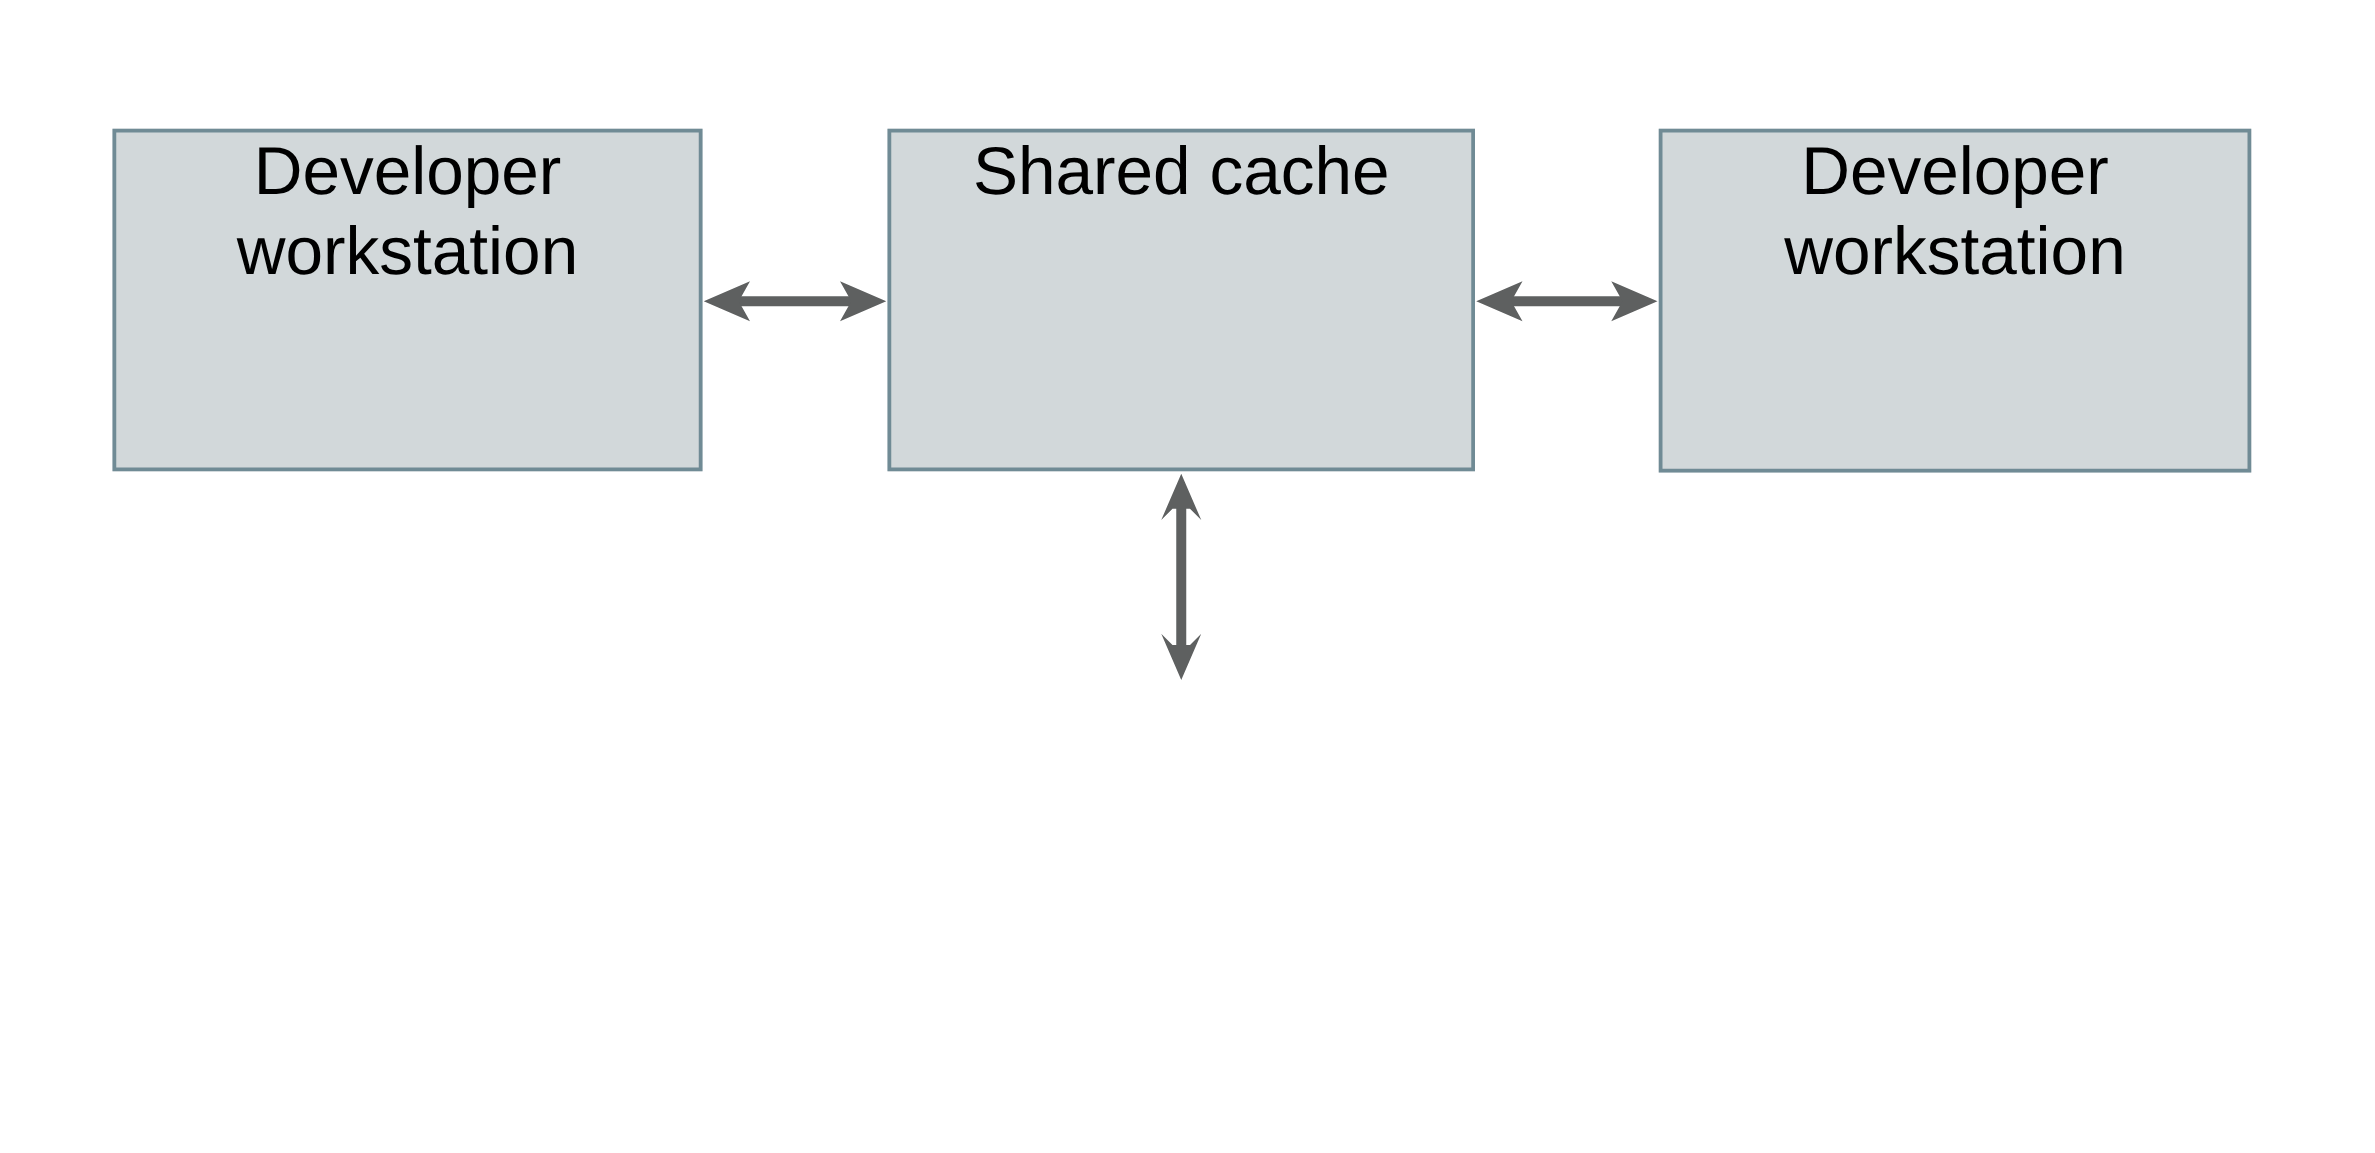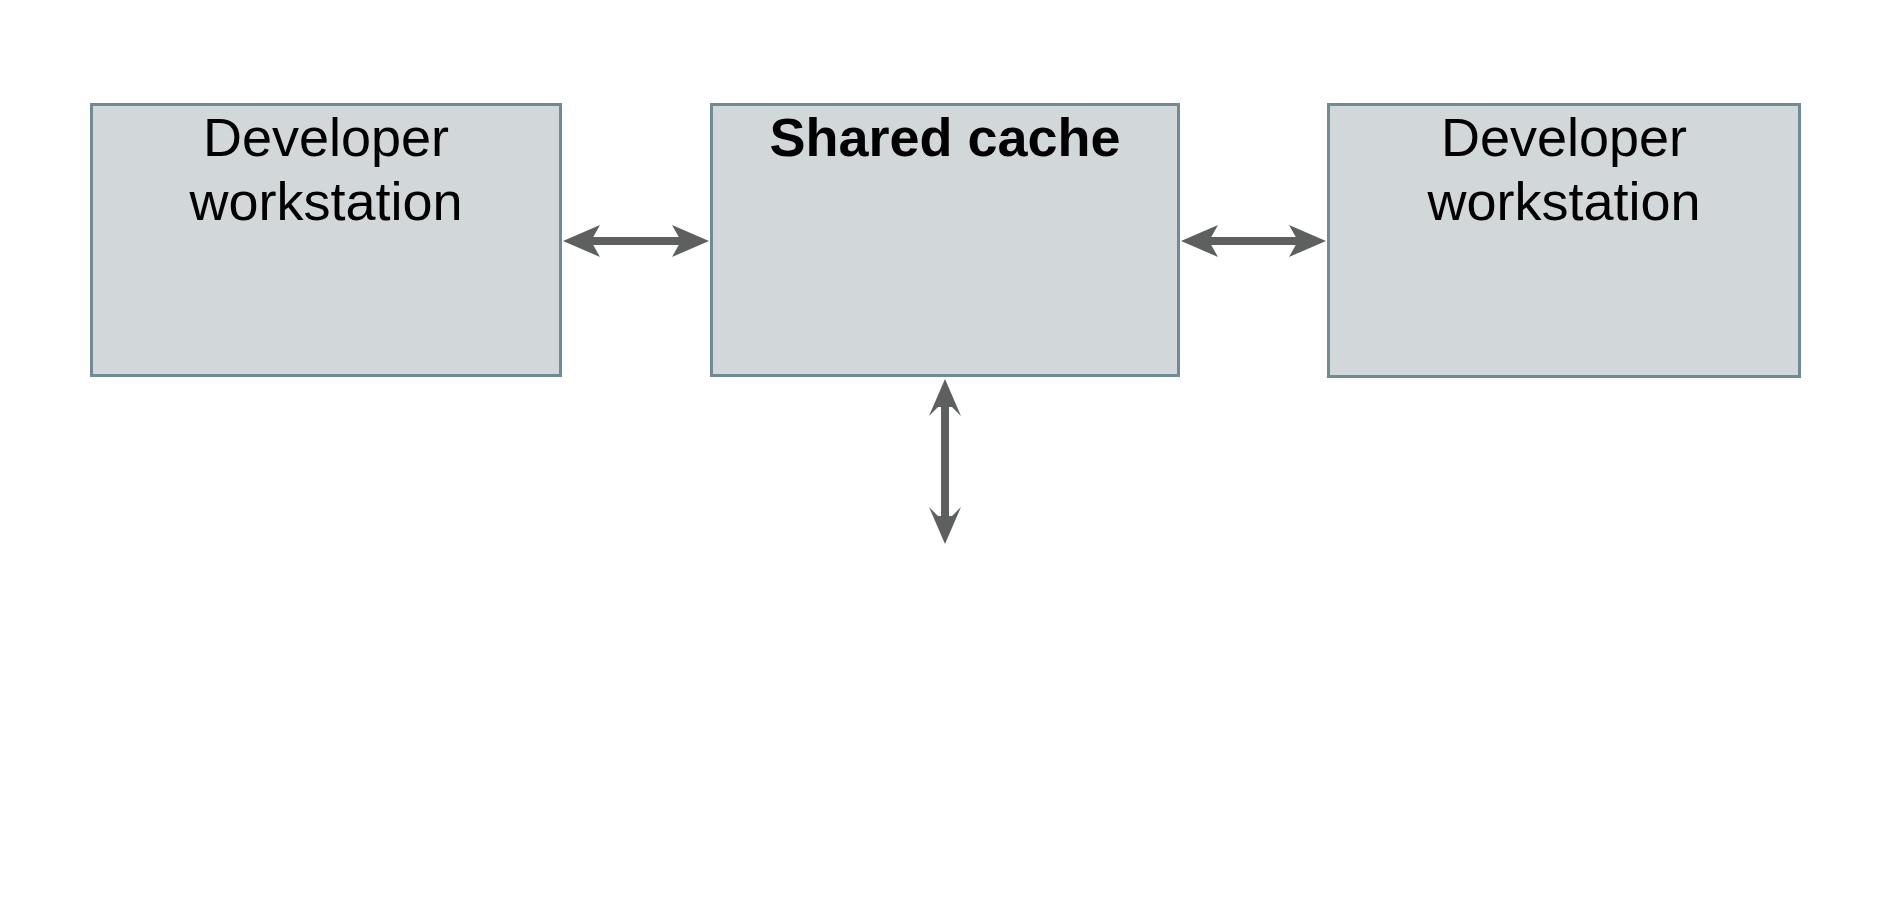--- a/index.html
+++ b/index.html
@@ -31,21 +31,21 @@
     align-items: flex-start;
     justify-content: center;
     text-align: center;
     color: var(--text);
     font-size: 54px;
     line-height: 1.18;
     letter-spacing: 0;
     padding: 0 10px;
   }
   .node-dev-left   { left: 90px;   top: 103px; width: 472px; height: 274px; }
-  .node-cache      { left: 710px;  top: 103px; width: 470px; height: 274px; font-weight: bold; }
+  .node-cache      { left: 710px;  top: 103px; width: 470px; height: 274px; }
   .node-dev-right  { left: 1327px; top: 103px; width: 474px; height: 275px; }
   .node-ci         { left: 710px;  top: 545px; width: 472px; height: 276px; }
   .edge { position: absolute; display: block; }
   .edge-left     { left: 562px; top: 223px; }
   .edge-right    { left: 1180px; top: 223px; }
   .edge-vertical { left: 927px; top: 378px; }
   .edge .shaft { stroke: var(--arrow); stroke-width: 8; }
   .edge .head  { fill: var(--arrow); }
 </style>
 </head>

